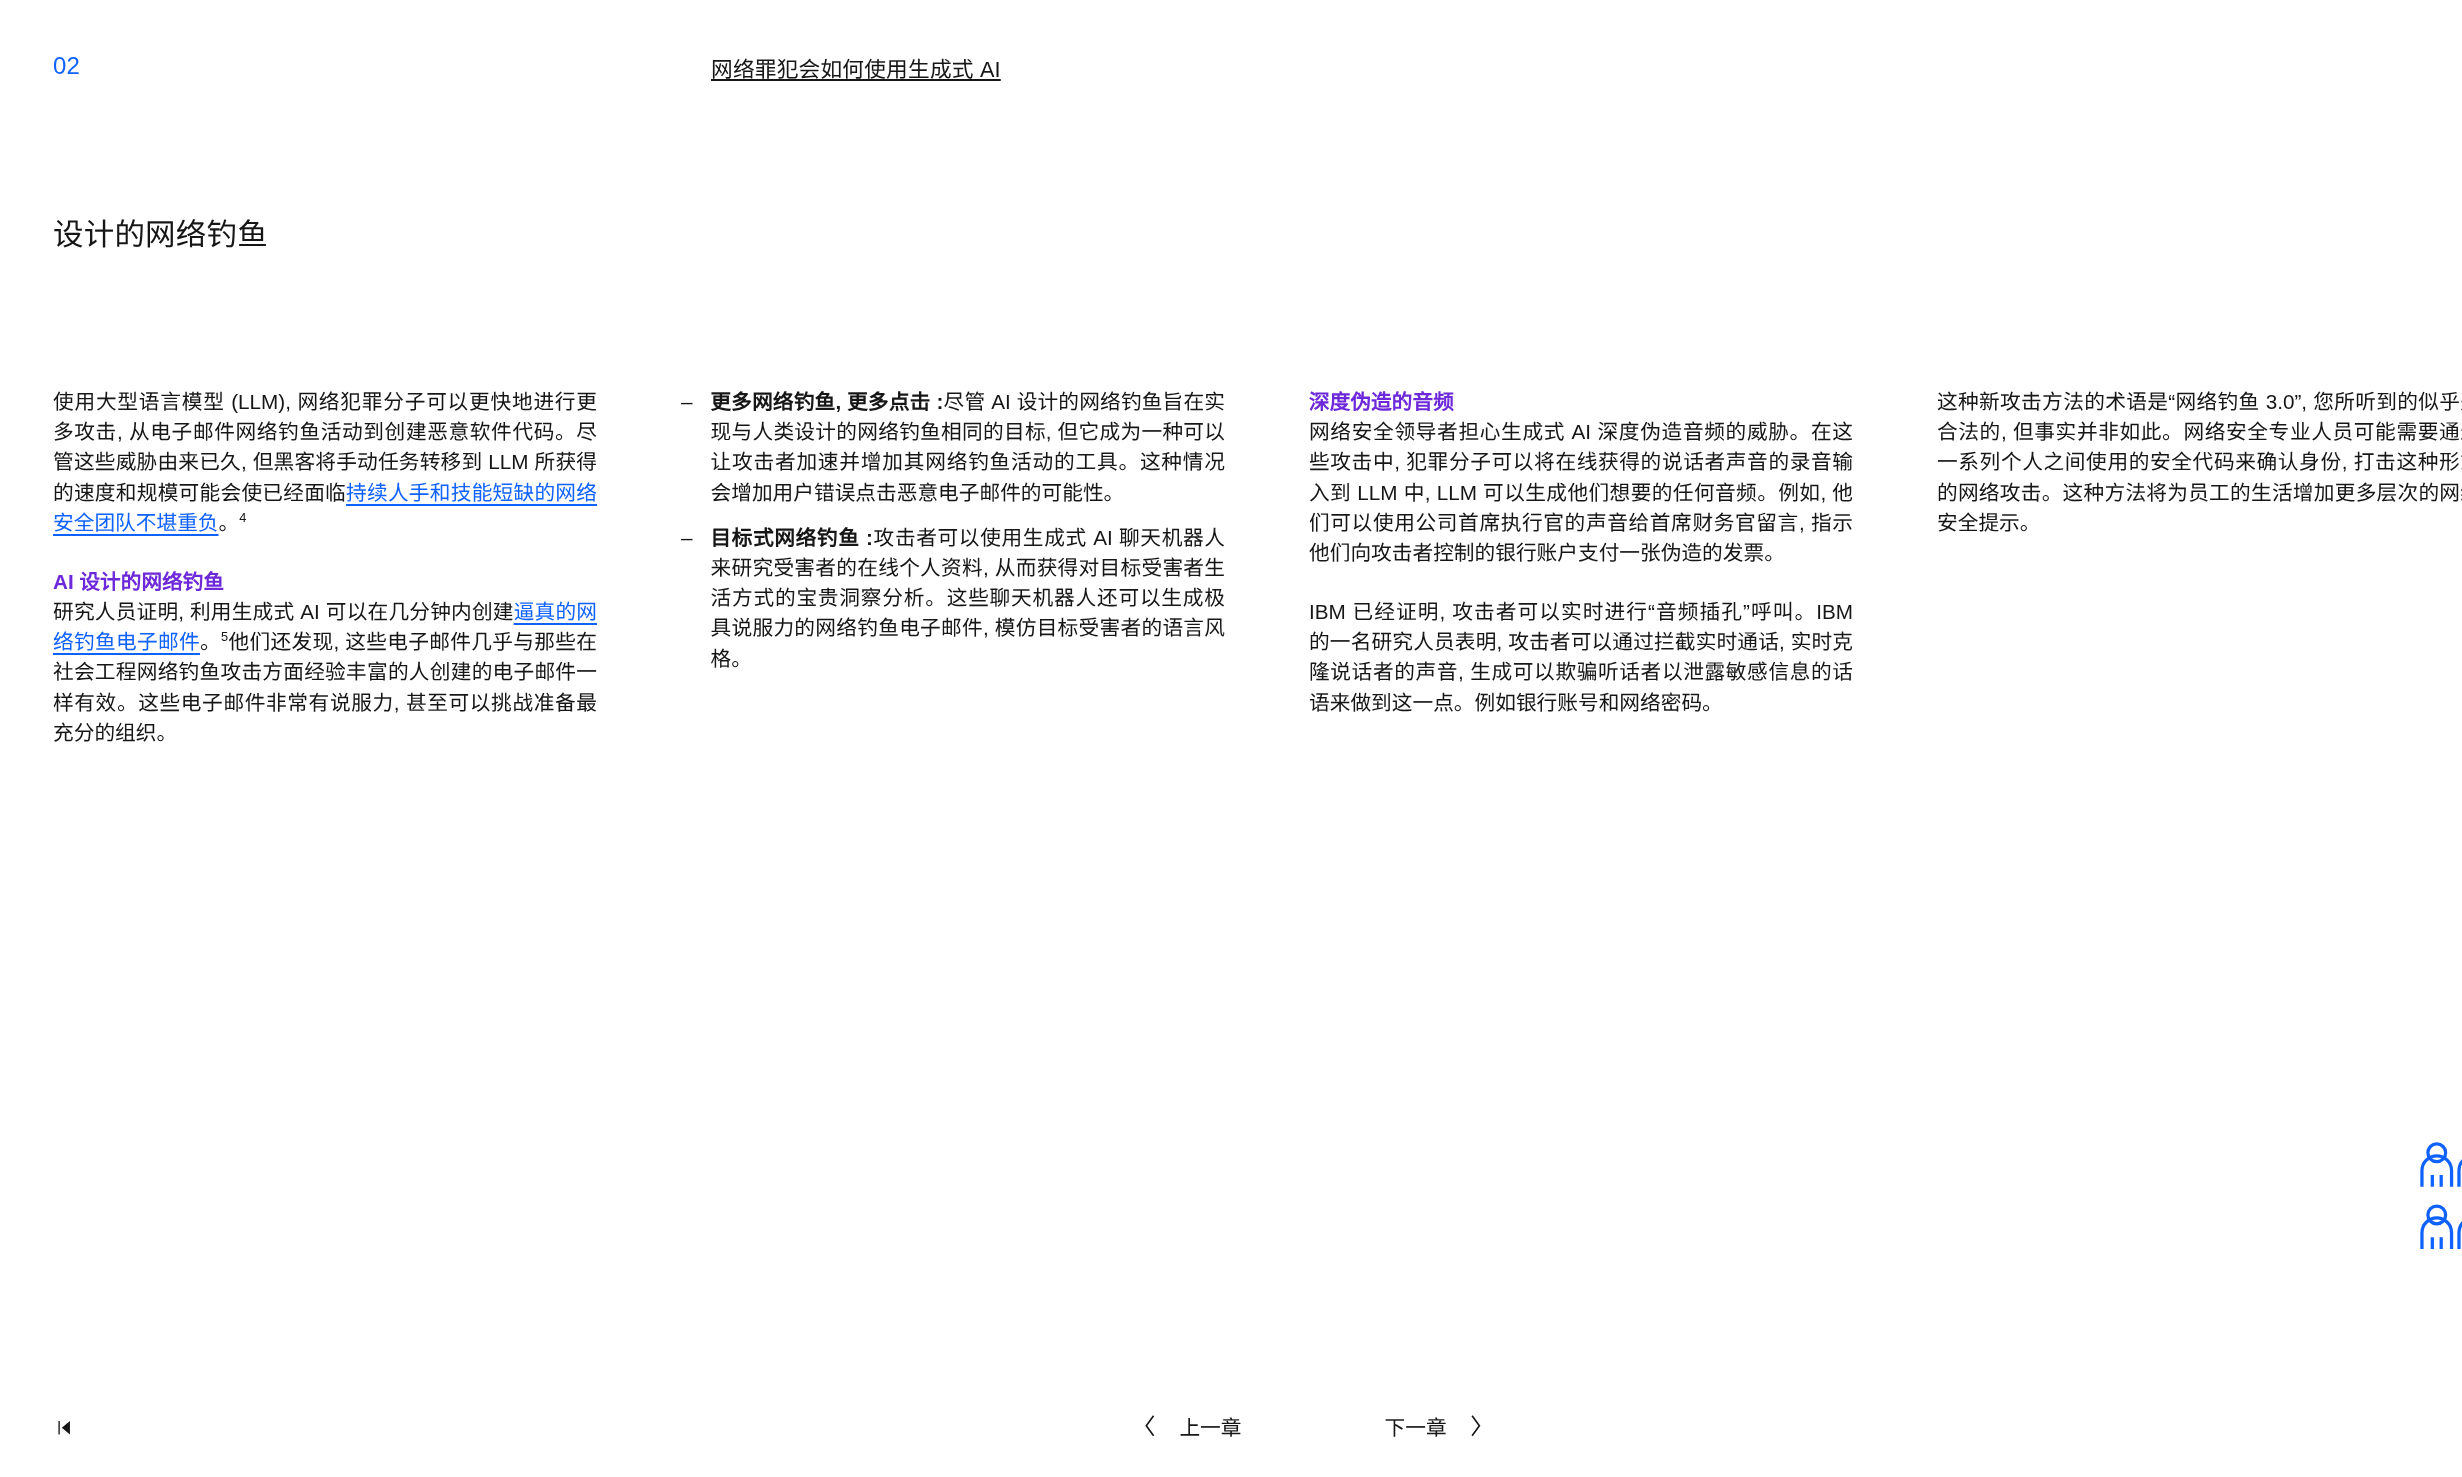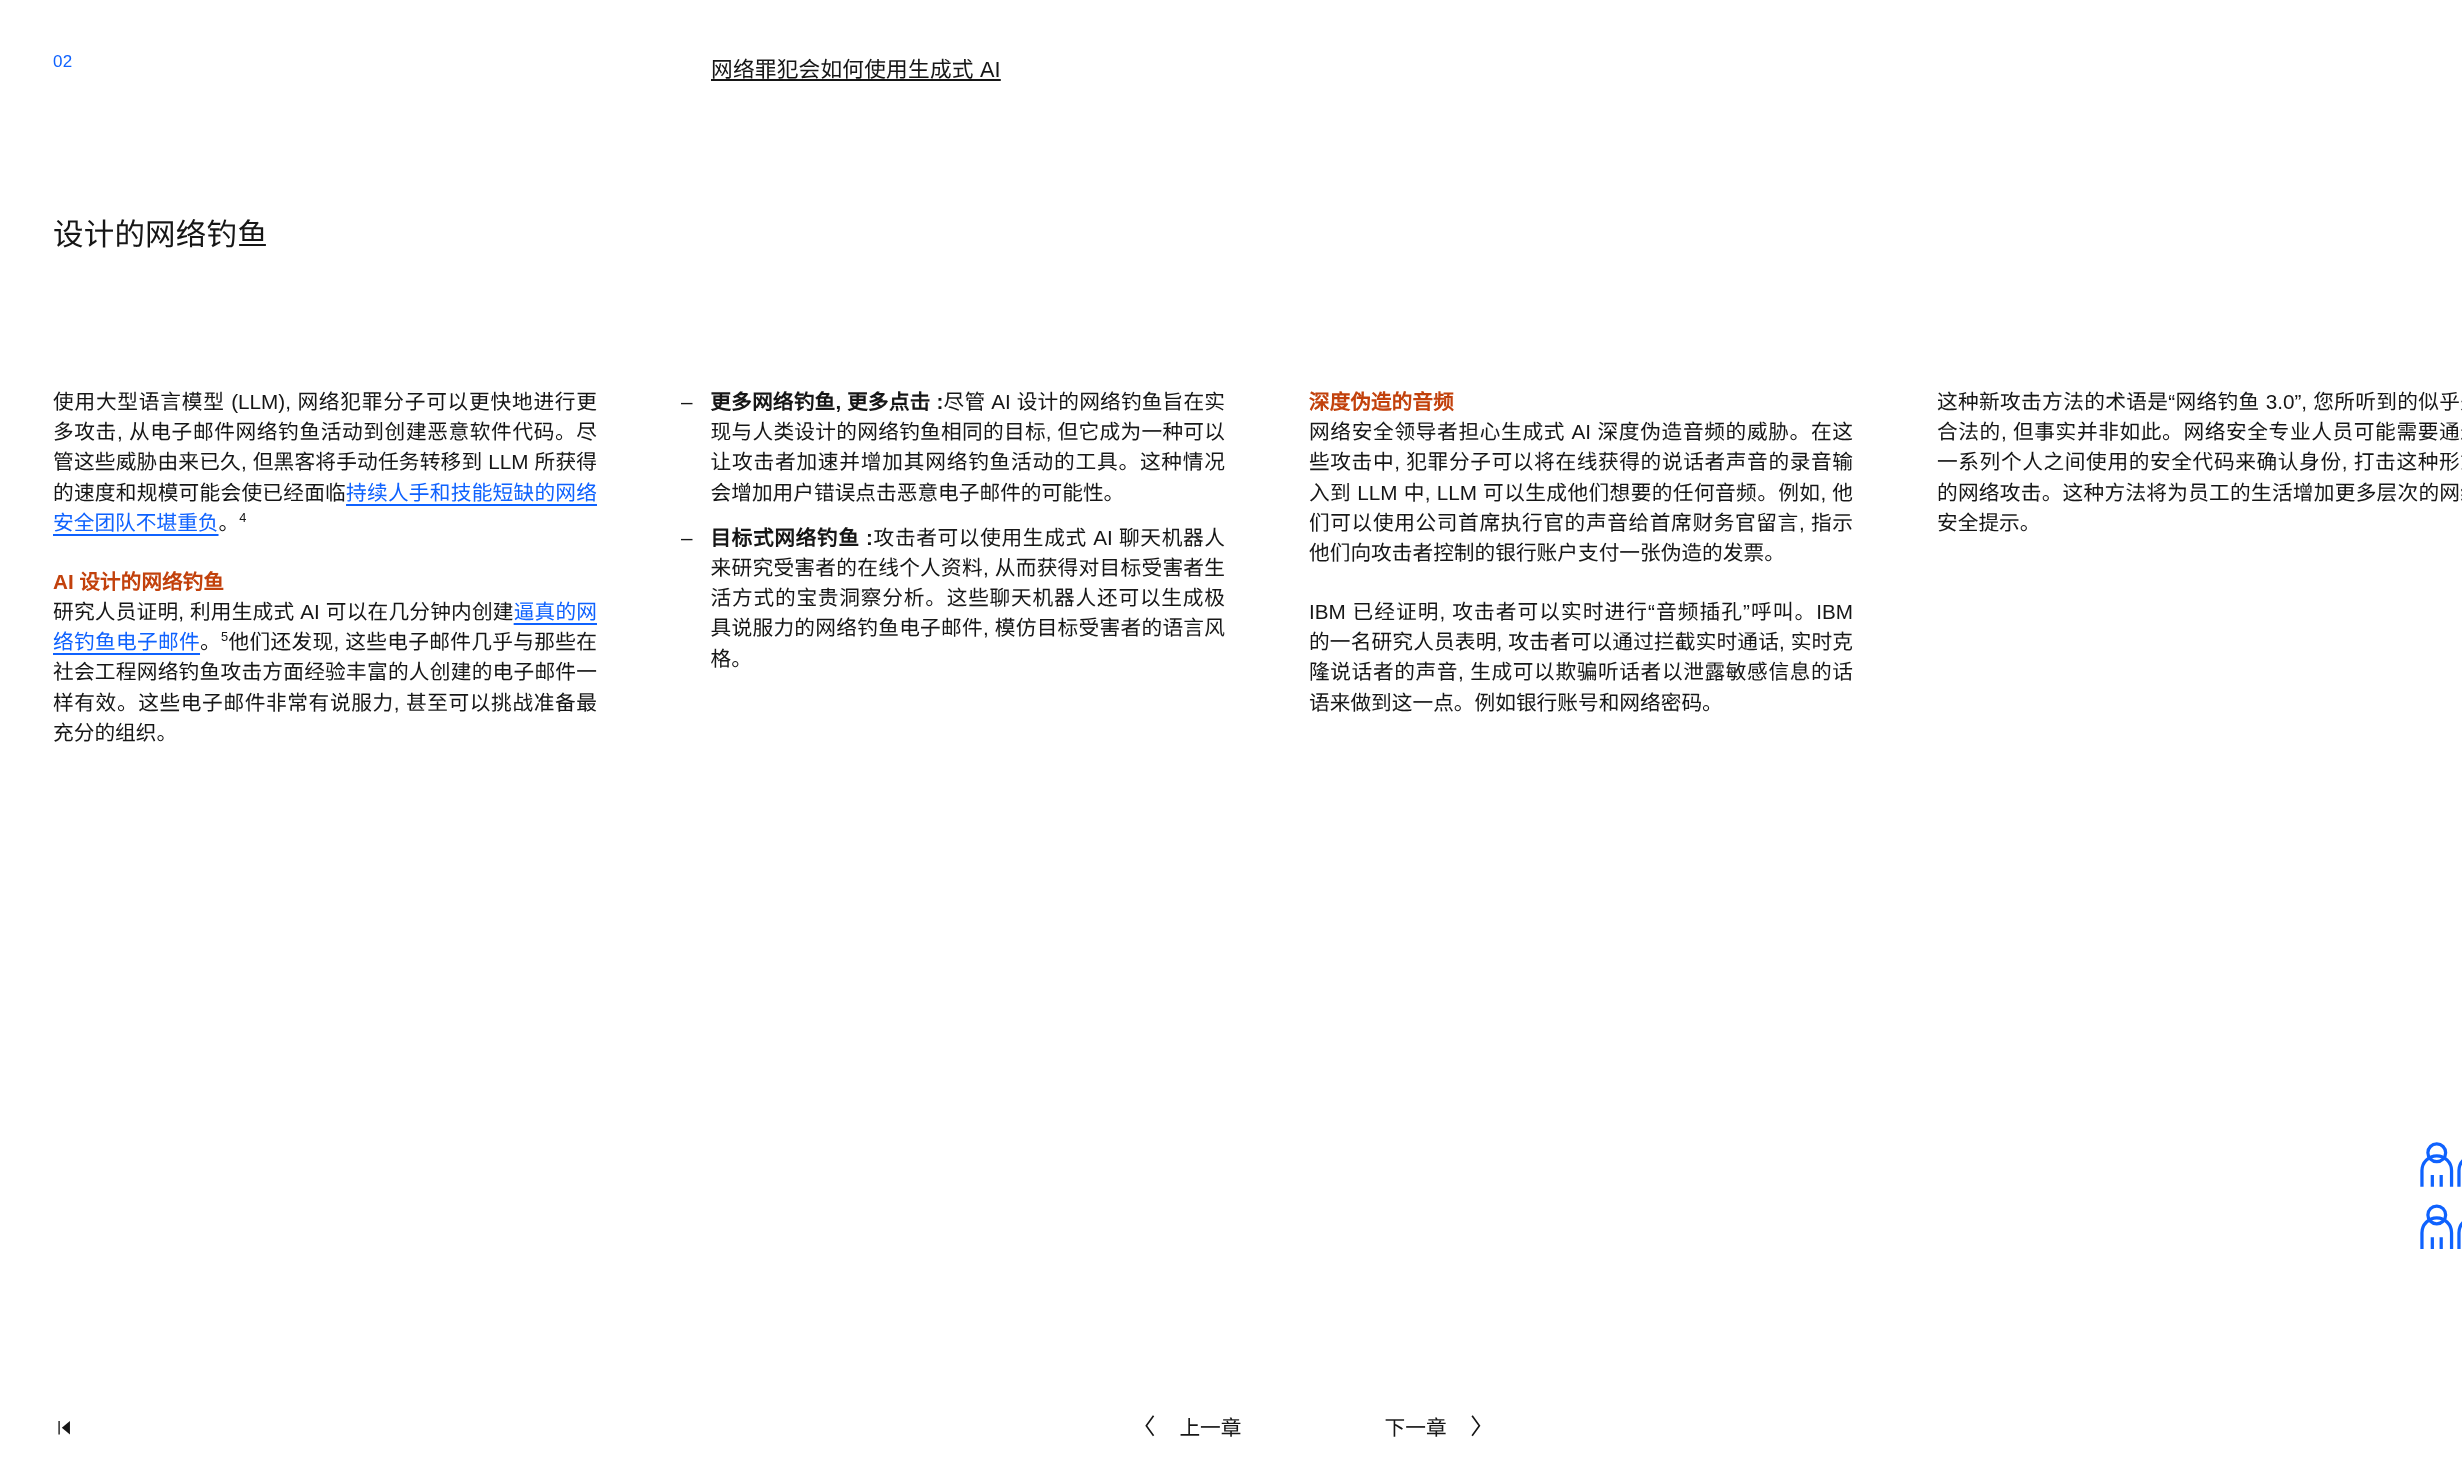--- a/index.html
+++ b/index.html
@@ -26,21 +26,21 @@
     position: absolute;
     top: 52px;
     left: 0;
     width: 100%;
     height: 29.5px;
   }
   .chapter-num {
     position: absolute;
     left: 53px;
     top: 0;
-    font-size: 17px;
+    font-size: 24px;
     color: #0f62fe;
     letter-spacing: 0.2px;
   }
   .header-title {
     position: absolute;
     left: 711px;
     top: 0;
     font-size: 21.7px;
     color: #161616;
     letter-spacing: 0.2px;
@@ -81,21 +81,21 @@
     text-align: justify;
     text-justify: inter-character;
   }
   .gap-lg { height: 28.6px; }
 
   h3.sub {
     font-size: 20.7px;
     line-height: 1.46;
     font-weight: 700;
     margin: 0;
-    color: #c2410c;
+    color: #6d28d9;
   }
 
   a.link {
     color: #0f62fe;
     text-decoration: underline;
     text-underline-offset: 3.9px;
   }
   sup.fn {
     font-size: 12.8px;
     vertical-align: super;

